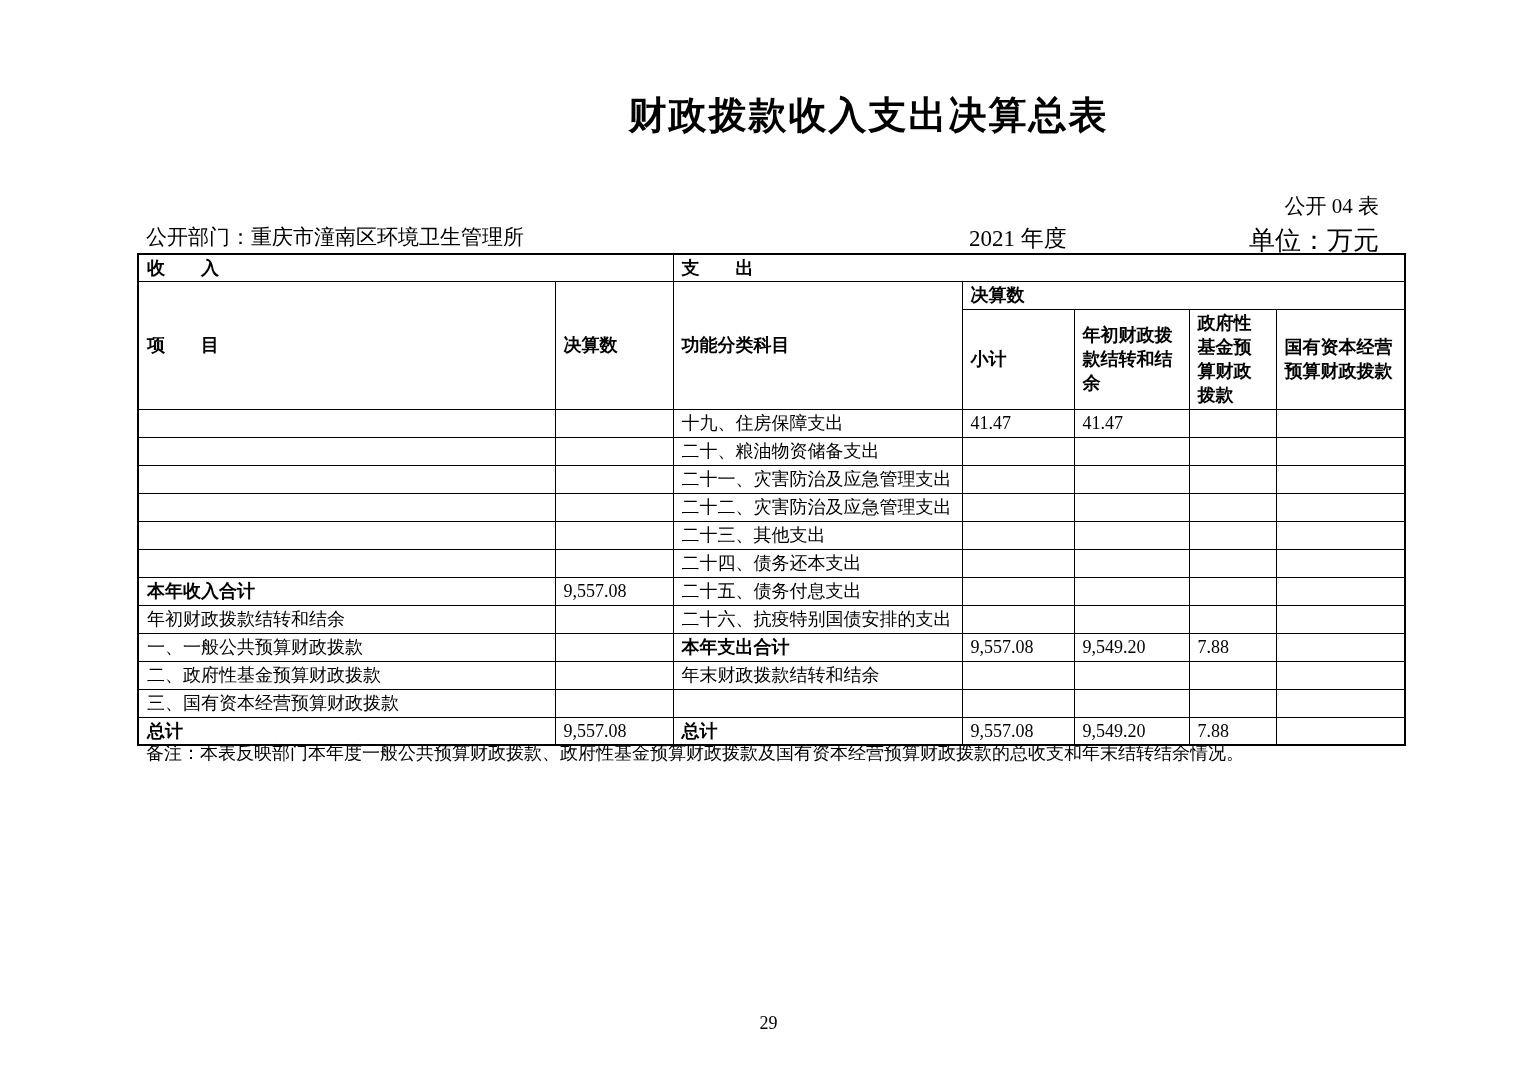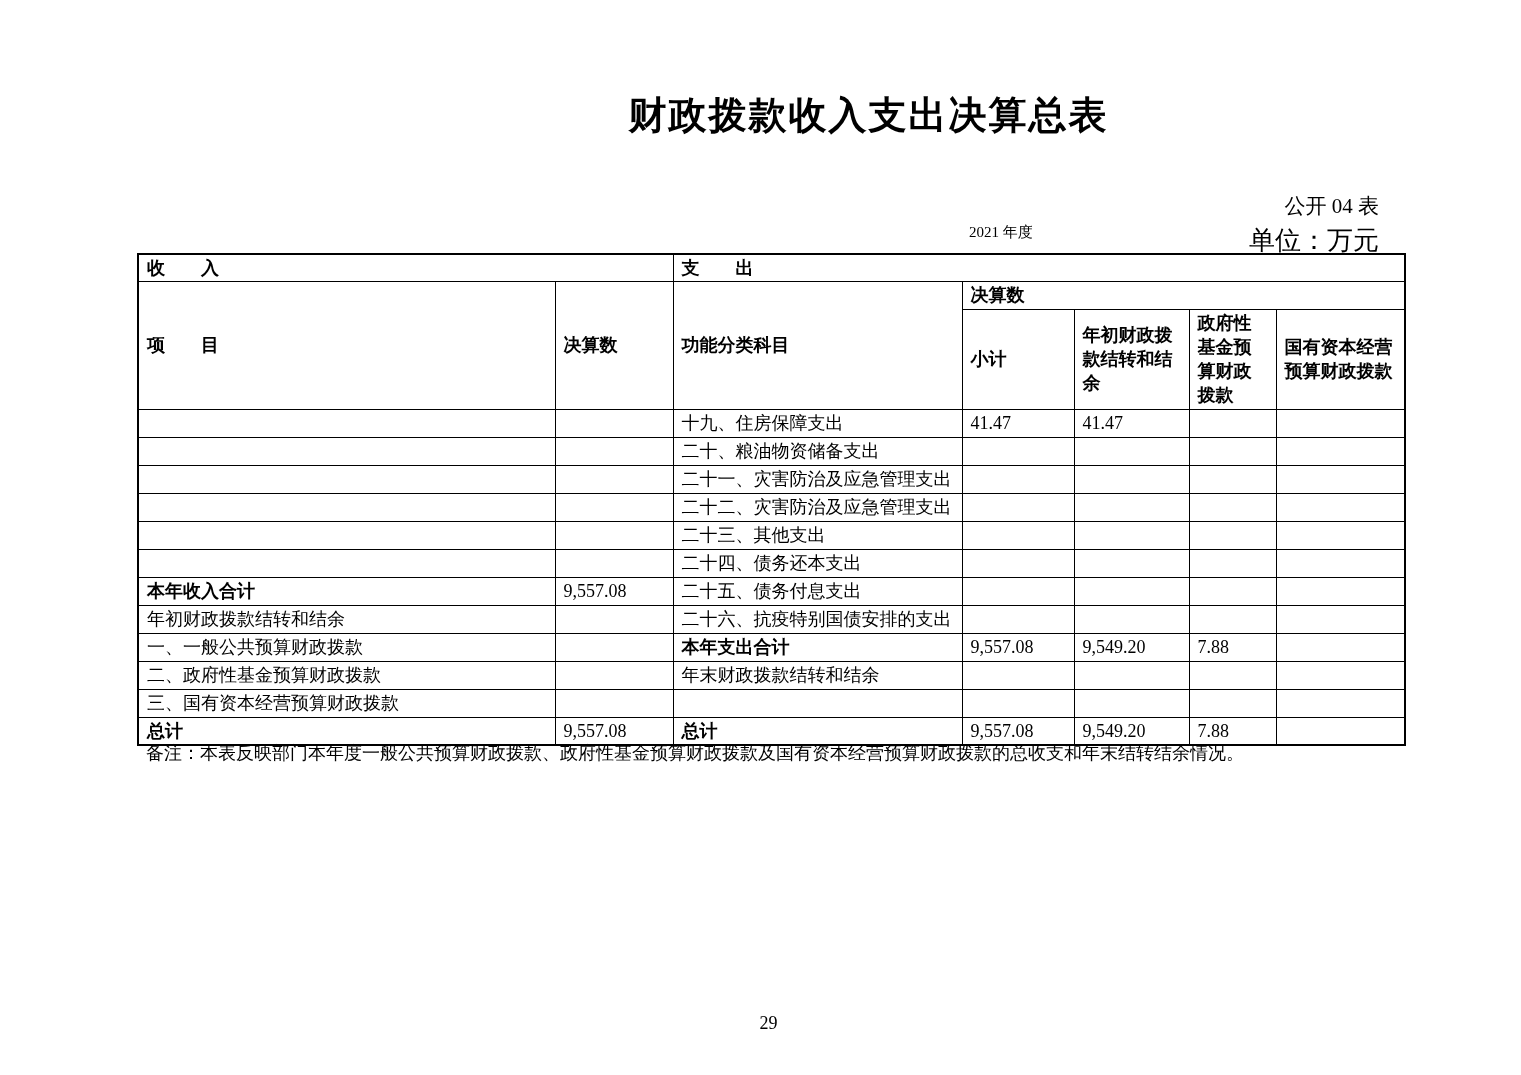--- a/index.html
+++ b/index.html
@@ -25,21 +25,21 @@
     text-align:center;
     margin:16px;
     font-family:"Liberation Sans","DejaVu Sans",sans-serif;
     font-weight:bold;
     font-size:38px;
     letter-spacing:2px;
     white-space:nowrap;
   }
   .meta-code   { position:absolute; top:192px; right:142px; font-size:21px; }
   .meta-dept   { position:absolute; top:223px; left:146px;  font-size:21px; }
-  .meta-year   { position:absolute; top:223px; left:969px;  font-size:15px; }
+  .meta-year   { position:absolute; top:223px; left:969px;  font-size:23px; }
   .meta-unit   { position:absolute; top:223px; right:142px; font-size:26px; }
 
   table.fin {
     position:absolute;
     top:253px; left:137px;
     width:1267px;
     border-collapse:collapse;
     table-layout:fixed;
     border:2px solid #000000;
     font-size:18px;
@@ -75,20 +75,21 @@
   }
 </style>
 </head>
 <body>
 
 <div class="page">
 
   <h1 class="doc-title">财政拨款收入支出决算总表</h1>
 
   <div class="meta-code">公开 04 表</div>
+  <div class="meta-dept">公开部门：重庆市潼南区环境卫生管理所</div>
   <div class="meta-year">2021 年度</div>
   <div class="meta-unit">单位：万元</div>
 
   <table class="fin">
     <colgroup>
       <col style="width:417px">
       <col style="width:118px">
       <col style="width:289px">
       <col style="width:112px">
       <col style="width:115px">

